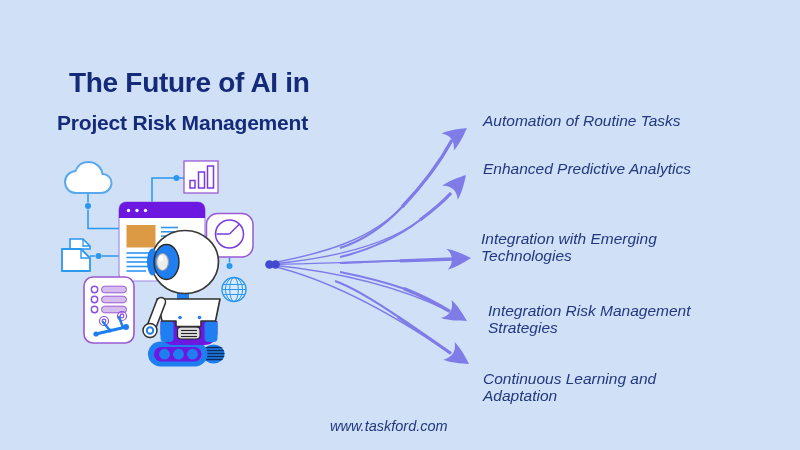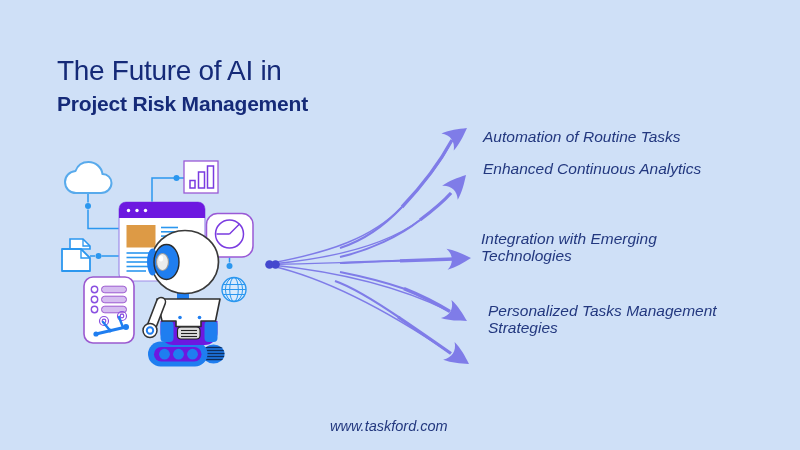--- a/index.html
+++ b/index.html
@@ -5,34 +5,34 @@
   html,body{margin:0;padding:0;}
   .canvas{
     position:relative;
     width:800px;height:450px;
     background:#cfe0f7;
     overflow:hidden;
     font-family:"Liberation Sans",sans-serif;
   }
   .title-block{position:absolute;left:57px;top:55px;color:#152a78;}
   .title-block h1{
-    margin:0;font-size:28px;line-height:32px;font-weight:normal;letter-spacing:-.3px;
+    margin:12px;font-size:28px;line-height:32px;font-weight:bold;letter-spacing:-.3px;
   }
   .title-block h2{
     margin:5px 0 1px 0;font-size:21px;line-height:24px;font-weight:bold;letter-spacing:-.2px;
   }
   .branch-label{
     position:absolute;
     width:260px;
     font-style:italic;
     font-size:15.5px;line-height:17px;
     color:#23387f;
     white-space:pre-line;
   }
-  .b1{left:483px;top:128px;}
+  .b1{left:483px;top:112px;}
   .b2{left:483px;top:160px;}
   .b3{left:481px;top:230px;font-style:italic;}
   .b4{left:488px;top:302px;}
   .b5{left:483px;top:370px;}
   .footer-site{
     position:absolute;left:330px;top:410px;
     font-style:italic;font-size:14.5px;color:#23387f;margin-top:8px;
   }
   svg.art{position:absolute;left:0;top:0;}
 </style>
@@ -40,25 +40,27 @@
 <body>
 
 <div class="canvas">
 
   <div class="title-block">
     <h1>The Future of AI in</h1>
     <h2>Project Risk Management</h2>
   </div>
 
   <div class="branch-label b1">Automation of Routine Tasks</div>
-  <div class="branch-label b2">Enhanced Continuous Analytics</div>
+  <div class="branch-label b2">Enhanced Predictive Analytics</div>
   <div class="branch-label b3">Integration with Emerging
 Technologies</div>
-  <div class="branch-label b4">Personalized Tasks Management
+  <div class="branch-label b4">Integration Risk Management
 Strategies</div>
+  <div class="branch-label b5">Continuous Learning and
+Adaptation</div>
 
   <div class="footer-site">www.taskford.com</div>
 
   <svg class="art" width="800" height="450" viewBox="0 0 800 450">
     <defs>
       <clipPath id="capClip">
           <ellipse cx="213.5" cy="354" rx="11" ry="9.5"></ellipse>
         </clipPath>
       <clipPath id="globeClip">
           <circle cx="234" cy="289.5" r="12"></circle>

